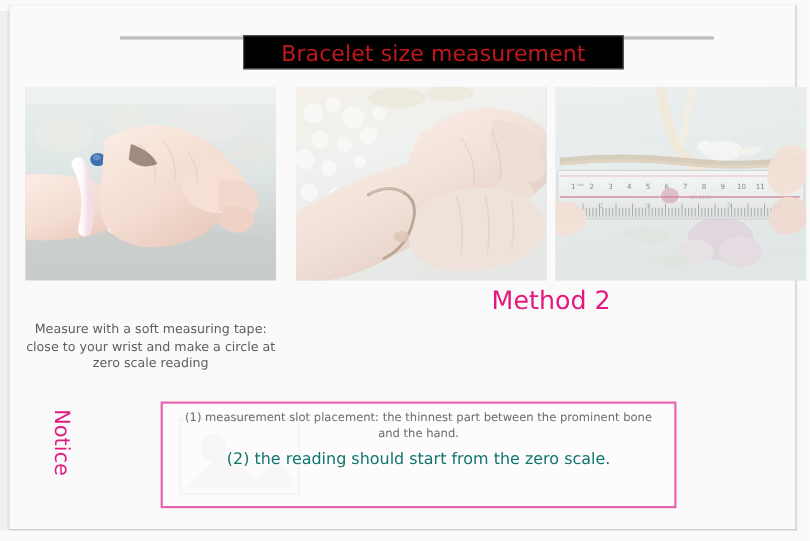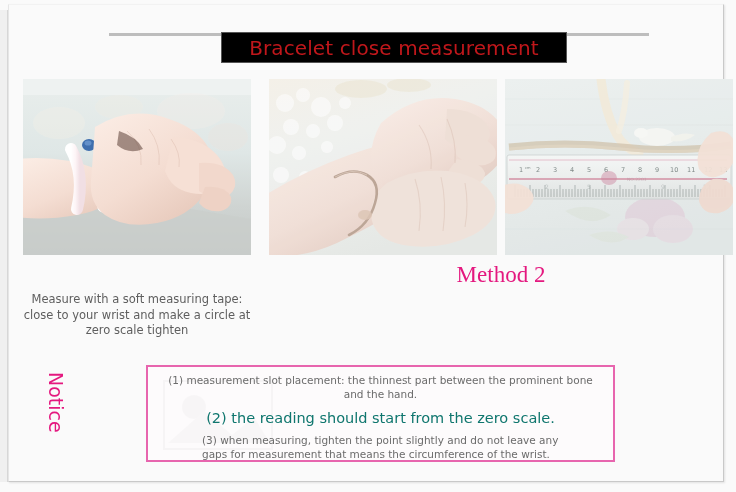--- a/index.html
+++ b/index.html
@@ -94,21 +94,21 @@
   
   .method-title {
     position: absolute;
     color: #e4187f;
     font-size: 23px;
     line-height: 1;
     text-align: center;
     white-space: nowrap;
   }
   #method-1-title { left: 14px; top: 258px; width: 228px; }
-  #method-2-title { left: 378px; top: 258px; width: 228px; font-family: Liberation Serif, serif; }
+  #method-2-title { left: 378px; top: 258px; width: 228px; }
 
   .method-caption {
     position: absolute;
     color: #5e5e5e;
     font-size: 11.5px;
     line-height: 15.5px;
     text-align: center;
   }
   #method-1-caption { left: 8px; top: 287px; width: 240px; }
   #method-2-caption { left: 292px; top: 287px; width: 400px; }
@@ -181,21 +181,21 @@
 <body>
 
 <div id="page">
 
   <div id="gutter-left"></div>
 
   <div id="sheet">
 
     <div class="title-rule"></div>
     <div class="title-bar">
-      <span class="title-text">Bracelet close measurement</span>
+      <span class="title-text">Bracelet size measurement</span>
     </div>
 
     <div class="photo" id="photo-1">
       <svg viewBox="0 0 228 176" preserveAspectRatio="xMidYMid slice" aria-hidden="true">
         <defs>
           <linearGradient id="p1bg" x1="0" y1="0" x2="0" y2="1">
             <stop offset="0%" stop-color="#e9eeec"></stop>
             <stop offset="42%" stop-color="#dfe7e6"></stop>
             <stop offset="72%" stop-color="#cfd4d2"></stop>
             <stop offset="100%" stop-color="#c3c7c5"></stop>
@@ -470,35 +470,34 @@
         </g>
 
         <path d="M-6 108 q18 -8 30 2 q10 10 -2 20 q-16 10 -30 0 Z" fill="#f0dbd0" opacity="0.95"></path>
         <path d="M206 54 q18 -6 24 10 q4 18 -10 30 q-16 10 -26 -4 q-6 -20 12 -36 Z" fill="#f0dbd0" opacity="0.95"></path>
         <path d="M208 100 q18 -2 22 14 q0 16 -16 20 q-16 2 -20 -12 q0 -16 14 -22 Z" fill="#ecd4c8" opacity="0.95"></path>
 
         <rect width="228" height="176" fill="#ffffff" opacity="0.14"></rect>
       </svg>
     </div>
 
-    <div class="method-caption" id="method-1-caption">Measure with a soft measuring tape: close to your wrist and make a circle at zero scale tighten</div>
+    <div class="method-caption" id="method-1-caption">Measure with a soft measuring tape: close to your wrist and make a circle at zero scale reading</div>
 
     <div class="method-title" id="method-2-title">Method 2</div>
 
     <div id="notice-label">Notice</div>
 
     <div id="notice-box">
       <div id="notice-watermark">
         <svg viewBox="0 0 120 84" aria-hidden="true">
           <rect x="6" y="8" width="108" height="68" fill="none" stroke="#888" stroke-width="2"></rect>
           <circle cx="36" cy="34" r="12" fill="#999"></circle>
           <path d="M10 70 L46 38 L74 62 L96 44 L112 70 Z" fill="#aaa"></path>
         </svg>
       </div>
       <div class="notice-list">
         <div class="notice-item-1">(1) measurement slot placement: the thinnest part between the prominent bone and the hand.</div>
         <div class="notice-item-2">(2) the reading should start from the zero scale.</div>
-        <div class="notice-item-3">(3) when measuring, tighten the point slightly and do not leave any gaps for measurement that means the circumference of the wrist.</div>
       </div>
     </div>
 
   </div>
 </div>
 
 </body></html>

